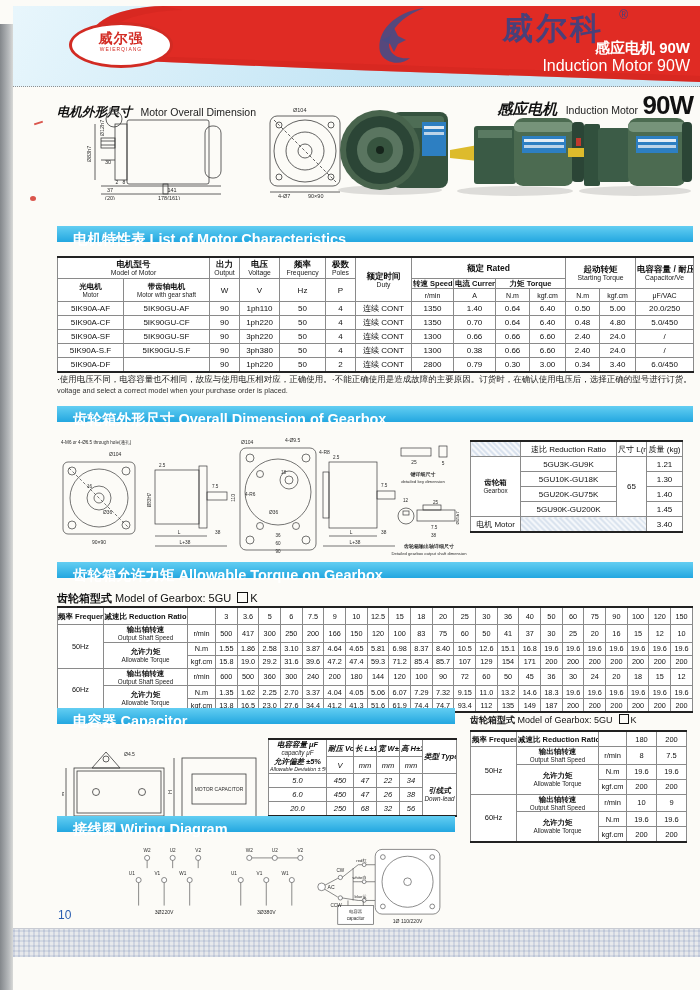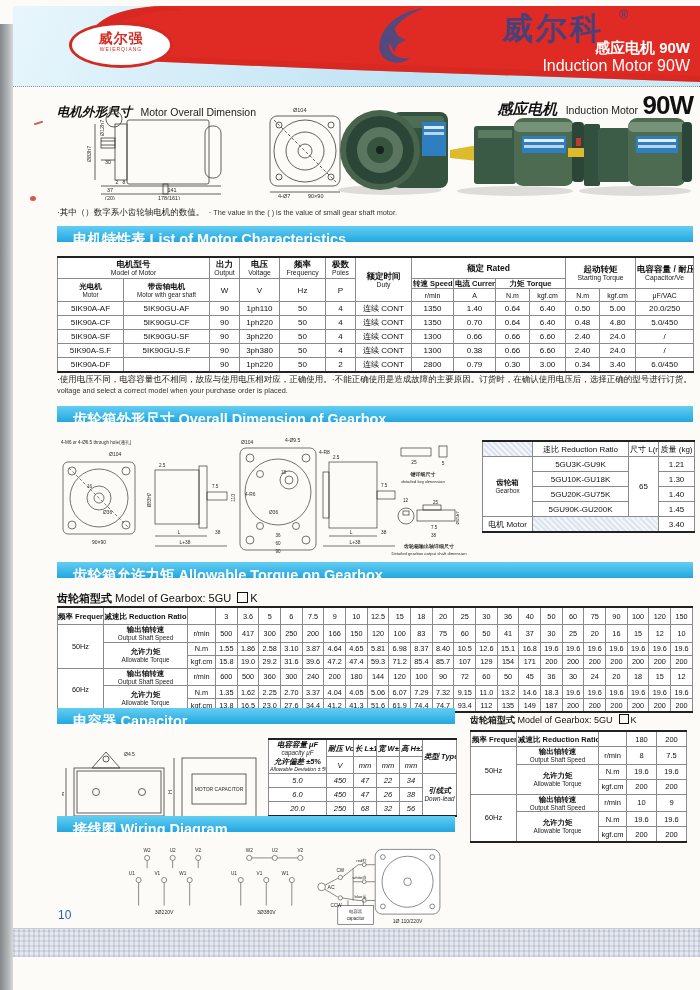--- a/index.html
+++ b/index.html
@@ -183,24 +183,20 @@
       <rect x="268" y="30" width="32" height="54" rx="3" fill="#3c5c47"></rect>
       <rect x="298" y="20" width="58" height="68" rx="9" fill="#4c6b51"></rect>
       <rect x="298" y="24" width="58" height="10" rx="5" fill="#76937a"></rect>
       <rect x="306" y="38" width="42" height="17" fill="#2d7fc2"></rect>
       <rect x="308" y="41" width="38" height="3" fill="#e4edf5"></rect>
         <rect x="308" y="47" width="38" height="3" fill="#bcd4e8"></rect>
       <rect x="352" y="24" width="10" height="60" rx="4" fill="#2b4536"></rect>
     </g>
   </svg>
 
-  <div class="abs" style="left:57px;top:201px;width:636px">
-    <span class="note">·其中（）数字系小齿轮轴电机的数值。</span>
-    <span class="note-en">· The value in the ( ) is the value of small gear shaft motor.</span>
-  </div>
 
   <div class="abs bar" style="top:226px">电机特性表 List of Motor Characteristics</div>
 
   <table class="abs tbl chars" style="left:57px;top:256px;width:636px">
     <colgroup>
         <col style="width:66px">
         <col style="width:86px">
         <col style="width:30px">
         <col style="width:40px">
         <col style="width:46px">
@@ -445,21 +441,21 @@
     <text x="366" y="49" font-size="4.3" text-anchor="middle">detailed key dimension</text>
     <text x="346" y="68" font-size="4.6">12</text>
     <text x="376" y="70" font-size="4.6">25</text>
     <text x="402" y="84" font-size="4.4" transform="rotate(-90 402 84)" text-anchor="middle">Ø15h7</text>
     <text x="374" y="95" font-size="4.6">7.5</text>
     <text x="374" y="103" font-size="4.6">38</text>
     <text x="372" y="114" font-size="5" text-anchor="middle" font-weight="bold">齿轮箱输出轴详细尺寸</text>
     <text x="372" y="121" font-size="4.2" text-anchor="middle">Detailed gearbox output shaft dimension</text>
   </svg>
 
-  <table class="abs tbl wt" style="left:482px;top:440px;width:212px">
+  <table class="abs tbl wt" style="left:470px;top:440px;width:212px">
     <colgroup>
         <col style="width:50px">
         <col style="width:96px">
         <col style="width:30px">
         <col style="width:36px">
       </colgroup>
     <tbody>
         <tr>
       <th class="hatch"></th>
       <th class="b">速比 Reduction Ratio</th>

